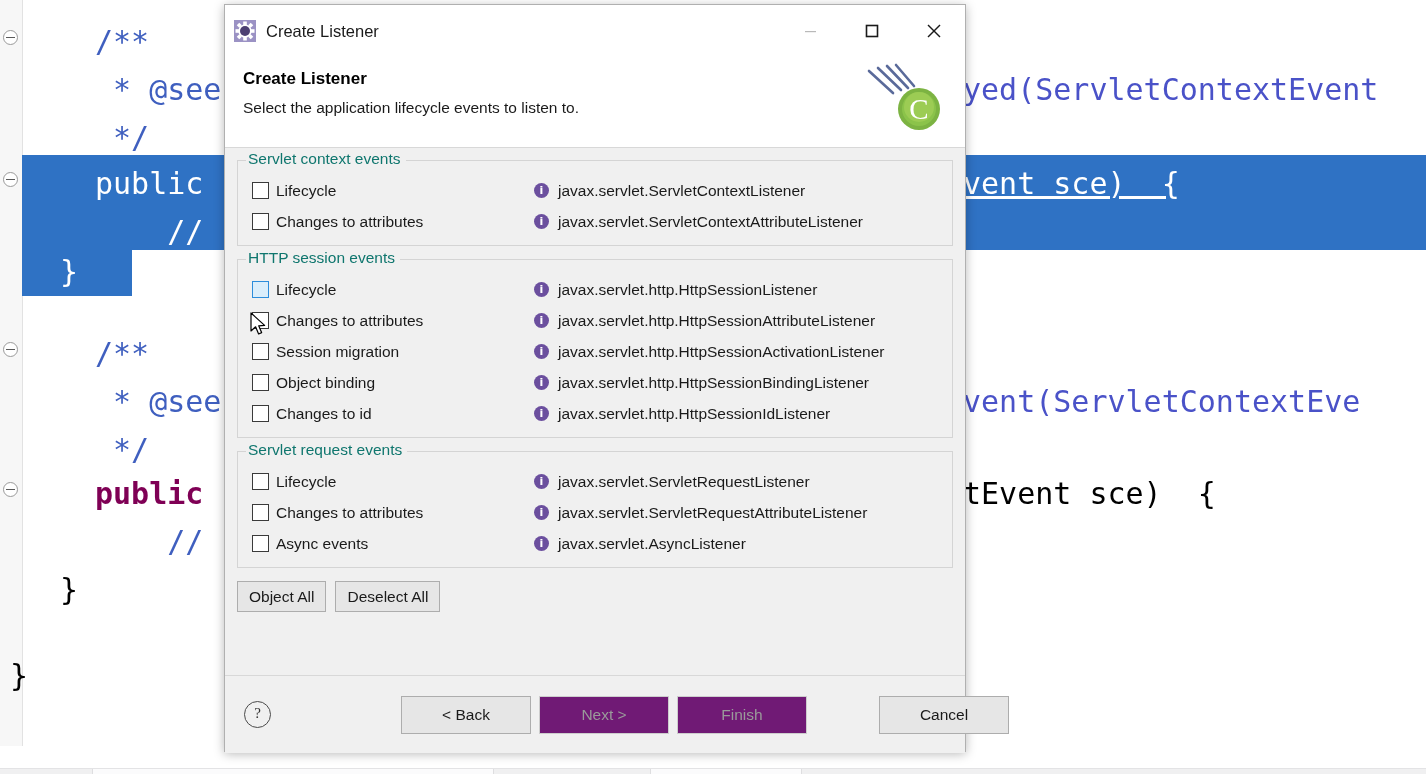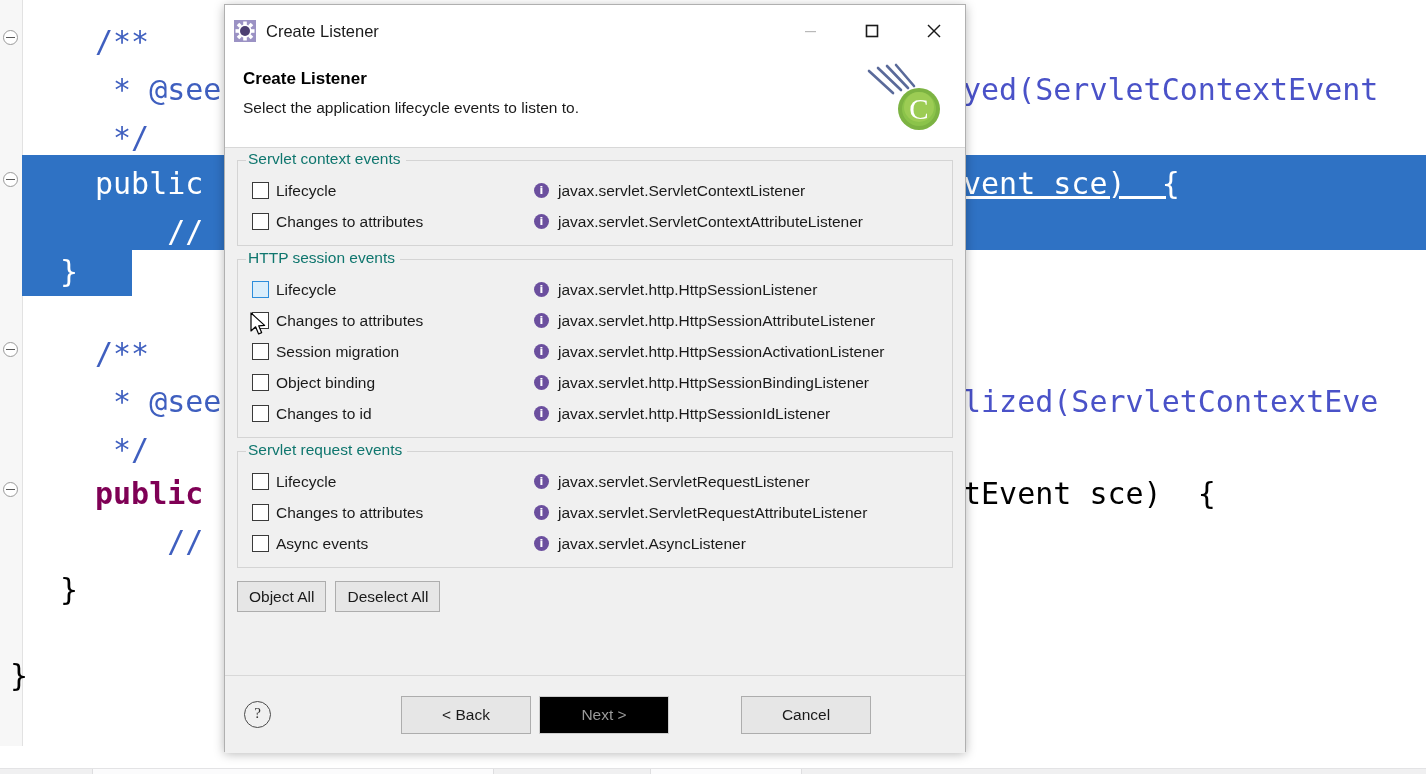--- a/index.html
+++ b/index.html
@@ -301,21 +301,21 @@
     border: 1px solid #adadad;
     color: #1a1a1a;
     display: flex;
     align-items: center;
     justify-content: center;
     box-sizing: border-box;
     cursor: default;
   }
   .nav-btn.disabled {
     color: #9a9a9a;
-    background: #000000;
+    background: #701a75;
     border-color: #cdcdcd;
   }
   .nav-btn.cancel { margin-left: 64px; }
 
   .cursor-arrow {
     position: absolute;
     left: 250px;
     top: 312px;
     width: 18px;
     height: 26px;
@@ -343,21 +343,21 @@
         <div class="code-line c-comment" style="left: 95px; top: 18px;">/**</div>
         <div class="code-line c-comment" style="left: 95px; top: 66px;"> * @see</div>
         <div class="code-line c-type" style="left: 963px; top: 66px;">yed(ServletContextEvent</div>
         <div class="code-line c-comment" style="left: 95px; top: 114px;"> */</div>
         <div class="code-line on-sel" style="left: 95px; top: 160px;">public</div>
         <div class="code-line on-sel" style="left: 963px; top: 160px; text-decoration: underline;">vent sce)  {</div>
         <div class="code-line on-sel" style="left: 95px; top: 208px;">    //</div>
         <div class="code-line on-sel" style="left: 60px; top: 248px;">}</div>
         <div class="code-line c-comment" style="left: 95px; top: 330px;">/**</div>
         <div class="code-line c-comment" style="left: 95px; top: 378px;"> * @see</div>
-        <div class="code-line c-type" style="left: 963px; top: 378px;">lized(ServletContextEve</div>
+        <div class="code-line c-type" style="left: 963px; top: 378px;">vent(ServletContextEve</div>
         <div class="code-line c-comment" style="left: 95px; top: 426px;"> */</div>
         <div class="code-line c-keyword" style="left: 95px; top: 470px;">public</div>
         <div class="code-line c-plain" style="left: 963px; top: 470px;">tEvent sce)  {</div>
         <div class="code-line c-comment" style="left: 95px; top: 518px;">    //</div>
         <div class="code-line c-plain" style="left: 60px; top: 566px;">}</div>
         <div class="code-line c-plain" style="left: 10px; top: 652px;">}</div>
       </div>
 
   </div>
 
@@ -524,20 +524,21 @@
         <button class="btn">Object All</button>
         <button class="btn">Deselect All</button>
       </div>
     </div>
 
     <div class="footer">
       <div class="help-icon">?</div>
       <div class="nav-buttons">
         <div class="nav-btn">&lt; Back</div>
         <div class="nav-btn disabled">Next &gt;</div>
+        <div class="nav-btn disabled">Finish</div>
         <div class="nav-btn cancel">Cancel</div>
       </div>
     </div>
   </div>
 
   <svg class="cursor-arrow" viewBox="0 0 18 26">
     <polygon points="1,1 1,19 5.6,14.8 8.6,22 11.6,20.6 8.7,13.8 14.6,13.4" fill="#ffffff" stroke="#000000" stroke-width="1.2" stroke-linejoin="round"></polygon>
   </svg>
 
 </div>

